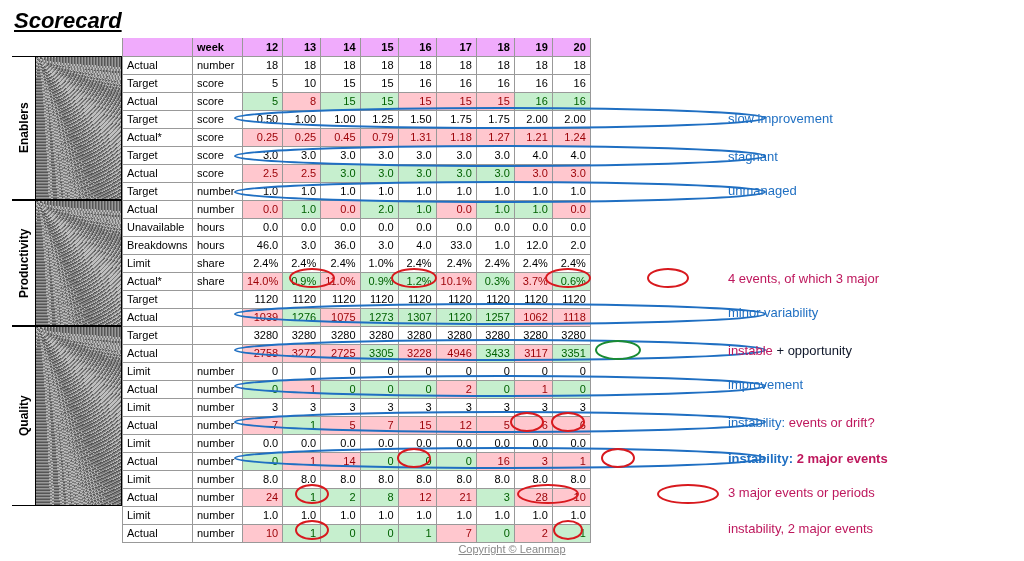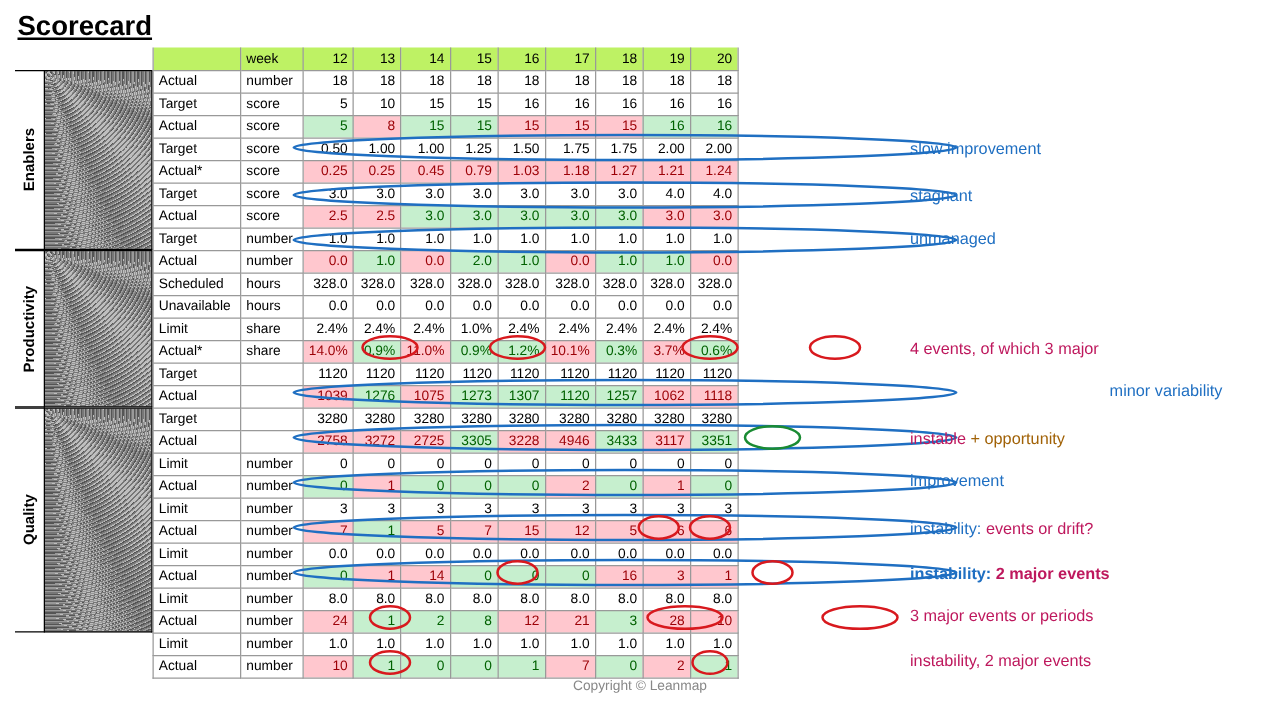--- a/index.html
+++ b/index.html
@@ -13,20 +13,21 @@
     width: 1024px;
     height: 561px;
     position: relative;
   }
   .title {
     font-size: 22px;
     font-weight: bold;
     text-decoration: underline;
     margin-bottom: 4px;
     padding-left: 2px;
+    font-style: italic;
   }
   .grid {
     display: flex;
     align-items: stretch;
   }
   .section-labels {
     display: flex;
     flex-direction: column;
     width: 24px;
   }
@@ -71,50 +72,51 @@
     border: 1px solid #999;
     padding: 1px 4px;
     height: 18px;
     text-align: right;
     white-space: nowrap;
   }
   table.data td.metric, table.data td.unit, table.data th.metric, table.data th.unit {
     text-align: left;
   }
   table.data th {
-    font-weight: normal;
-    background: #bef264;
+    font-weight: bold;
+    background: #f0abfc;
     border-top: none;
   }
   .metric { width: 70px; }
   .unit { width: 50px; }
   .wk { width: 38px; }
   .bold-bottom td { border-bottom: 2px solid #000; }
 
   .hl-green { background: #c6efce; color: #006100; }
   .hl-red   { background: #ffc7ce; color: #9c0006; }
 
   .ann-box {
     position: absolute;
     left: 728px;
     width: 250px;
   }
   .ann { font-size: 13px; line-height: 1.1; white-space: nowrap; }
   .blue { color: #1f6fc2; }
   .red  { color: #be185d; }
-  .green { color: #a16207; }
+  .green { color: #0f172a; }
 
   .footer {
     position: absolute;
     bottom: 6px;
     left: 0;
     width: 1024px;
     text-align: center;
     color: #888;
     font-size: 11px;
+    text-decoration: underline;
   }
   svg.marks {
     position: absolute;
     left: 0; top: 0;
     width: 1024px; height: 561px;
     pointer-events: none;
   }
 </style>
 </head>
 <body>
@@ -206,21 +208,21 @@
           <td class="wk">2.00</td>
           <td class="wk">2.00</td>
         </tr>
         <tr>
           <td class="metric">Actual*</td>
           <td class="unit">score</td>
           <td class="wk hl-red">0.25</td>
           <td class="wk hl-red">0.25</td>
           <td class="wk hl-red">0.45</td>
           <td class="wk hl-red">0.79</td>
-          <td class="wk hl-red">1.03</td>
+          <td class="wk hl-red">1.31</td>
           <td class="wk hl-red">1.18</td>
           <td class="wk hl-red">1.27</td>
           <td class="wk hl-red">1.21</td>
           <td class="wk hl-red">1.24</td>
         </tr>
         <tr>
           <td class="metric">Target</td>
           <td class="unit">score</td>
           <td class="wk">3.0</td>
           <td class="wk">3.0</td>
@@ -265,44 +267,44 @@
           <td class="wk hl-green">1.0</td>
           <td class="wk hl-red">0.0</td>
           <td class="wk hl-green">2.0</td>
           <td class="wk hl-green">1.0</td>
           <td class="wk hl-red">0.0</td>
           <td class="wk hl-green">1.0</td>
           <td class="wk hl-green">1.0</td>
           <td class="wk hl-red">0.0</td>
         </tr>
         <tr>
-          <td class="metric">Scheduled</td>
-          <td class="unit">hours</td>
-          <td class="wk">328.0</td>
-          <td class="wk">328.0</td>
-          <td class="wk">328.0</td>
-          <td class="wk">328.0</td>
-          <td class="wk">328.0</td>
-          <td class="wk">328.0</td>
-          <td class="wk">328.0</td>
-          <td class="wk">328.0</td>
-          <td class="wk">328.0</td>
-        </tr>
-        <tr>
           <td class="metric">Unavailable</td>
           <td class="unit">hours</td>
           <td class="wk">0.0</td>
           <td class="wk">0.0</td>
           <td class="wk">0.0</td>
           <td class="wk">0.0</td>
           <td class="wk">0.0</td>
           <td class="wk">0.0</td>
           <td class="wk">0.0</td>
           <td class="wk">0.0</td>
           <td class="wk">0.0</td>
+        </tr>
+        <tr>
+          <td class="metric">Breakdowns</td>
+          <td class="unit">hours</td>
+          <td class="wk">46.0</td>
+          <td class="wk">3.0</td>
+          <td class="wk">36.0</td>
+          <td class="wk">3.0</td>
+          <td class="wk">4.0</td>
+          <td class="wk">33.0</td>
+          <td class="wk">1.0</td>
+          <td class="wk">12.0</td>
+          <td class="wk">2.0</td>
         </tr>
         <tr>
           <td class="metric">Limit</td>
           <td class="unit">share</td>
           <td class="wk">2.4%</td>
           <td class="wk">2.4%</td>
           <td class="wk">2.4%</td>
           <td class="wk">1.0%</td>
           <td class="wk">2.4%</td>
           <td class="wk">2.4%</td>
@@ -536,19 +538,19 @@
   <ellipse cx="312" cy="530" rx="16" ry="9" fill="none" stroke="#d8191e" stroke-width="2"></ellipse>
   <ellipse cx="568" cy="530" rx="14" ry="9" fill="none" stroke="#d8191e" stroke-width="2"></ellipse>
 </svg>
 
 <div class="footer">Copyright © Leanmap</div>
 
 <div class="ann-box" style="top: 112px;"><span class="ann blue">slow improvement</span></div>
 <div class="ann-box" style="top: 150px;"><span class="ann blue">stagnant</span></div>
 <div class="ann-box" style="top: 184px;"><span class="ann blue">unmanaged</span></div>
 <div class="ann-box" style="top: 272px;"><span class="ann red">4 events, of which 3 major</span></div>
-<div class="ann-box" style="top: 306px; text-align: right;"><span class="ann blue">minor variability</span></div>
+<div class="ann-box" style="top: 306px;"><span class="ann blue">minor variability</span></div>
 <div class="ann-box" style="top: 344px;"><span class="ann "><span class="red">instable</span><span class="green"> + opportunity</span></span></div>
 <div class="ann-box" style="top: 378px;"><span class="ann blue">improvement</span></div>
 <div class="ann-box" style="top: 416px;"><span class="ann blue">instability: <span class="red">events or drift?</span></span></div>
 <div class="ann-box" style="top: 452px; font-weight: bold;"><span class="ann blue">instability: <span class="red">2 major events</span></span></div>
 <div class="ann-box" style="top: 486px;"><span class="ann red">3 major events or periods</span></div>
 <div class="ann-box" style="top: 522px;"><span class="ann red">instability, 2 major events</span></div>
 
 </body></html>

